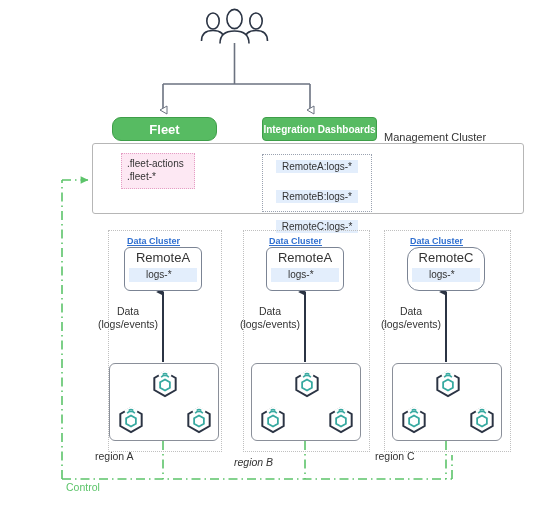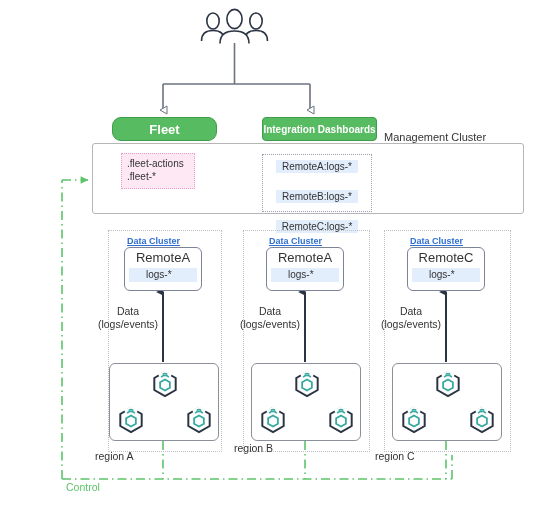--- a/index.html
+++ b/index.html
@@ -309,25 +309,25 @@
       <path d="M13.6 5.9 A3.3 3.3 0 0 1 18.4 5.9" fill="none" stroke="#36a9a0" stroke-width="1.7"></path>
     </svg>
     <svg class="agent" style="left:74px; top:41px;" viewBox="0 0 32 32">
       <path d="M16 3.2 L27.4 9.6 L27.4 22.4 L16 28.8 L4.6 22.4 L4.6 9.6 Z" fill="none" stroke="#2b3444" stroke-width="2.1"></path>
       <path d="M9.4 6.9 L16 3.2 L22.6 6.9" fill="none" stroke="#ffffff" stroke-width="3"></path>
       <path d="M16 11.1 L21.2 14.1 L21.2 20.0 L16 23.0 L10.8 20.0 L10.8 14.1 Z" fill="none" stroke="#36a9a0" stroke-width="1.9"></path>
       <path d="M11.9 8.7 A5.4 5.4 0 0 1 20.1 8.7" fill="none" stroke="#36a9a0" stroke-width="1.7"></path>
       <path d="M13.6 5.9 A3.3 3.3 0 0 1 18.4 5.9" fill="none" stroke="#36a9a0" stroke-width="1.7"></path>
     </svg>
   </div>
-  <div class="region-label" style="left:234px; top:442px;">region B</div>
+  <div class="region-label" style="left:234px; top:456px;font-style:italic;">region B</div>
 
   <div class="region-frame" style="left:384px; top:230px; width:127px; height:222px;"></div>
   <div class="dc-title" style="left:410px; top:236px;">Data Cluster</div>
-  <div class="dc-box" style="left:407px; top:247px;">
+  <div class="dc-box" style="left:407px; top:247px;border-radius:12px;">
     <div class="dc-name">RemoteC</div>
     <div class="dc-index">logs-*</div>
   </div>
   <div class="flow-label" style="left:376px; top:305px; width:70px;">
     <div>Data</div>
     <div>(logs/events)</div>
   </div>
   <div class="host-box" style="left:392px; top:363px;">
     <svg class="agent" style="left:40px; top:5px;" viewBox="0 0 32 32">
       <path d="M16 3.2 L27.4 9.6 L27.4 22.4 L16 28.8 L4.6 22.4 L4.6 9.6 Z" fill="none" stroke="#2b3444" stroke-width="2.1"></path>

